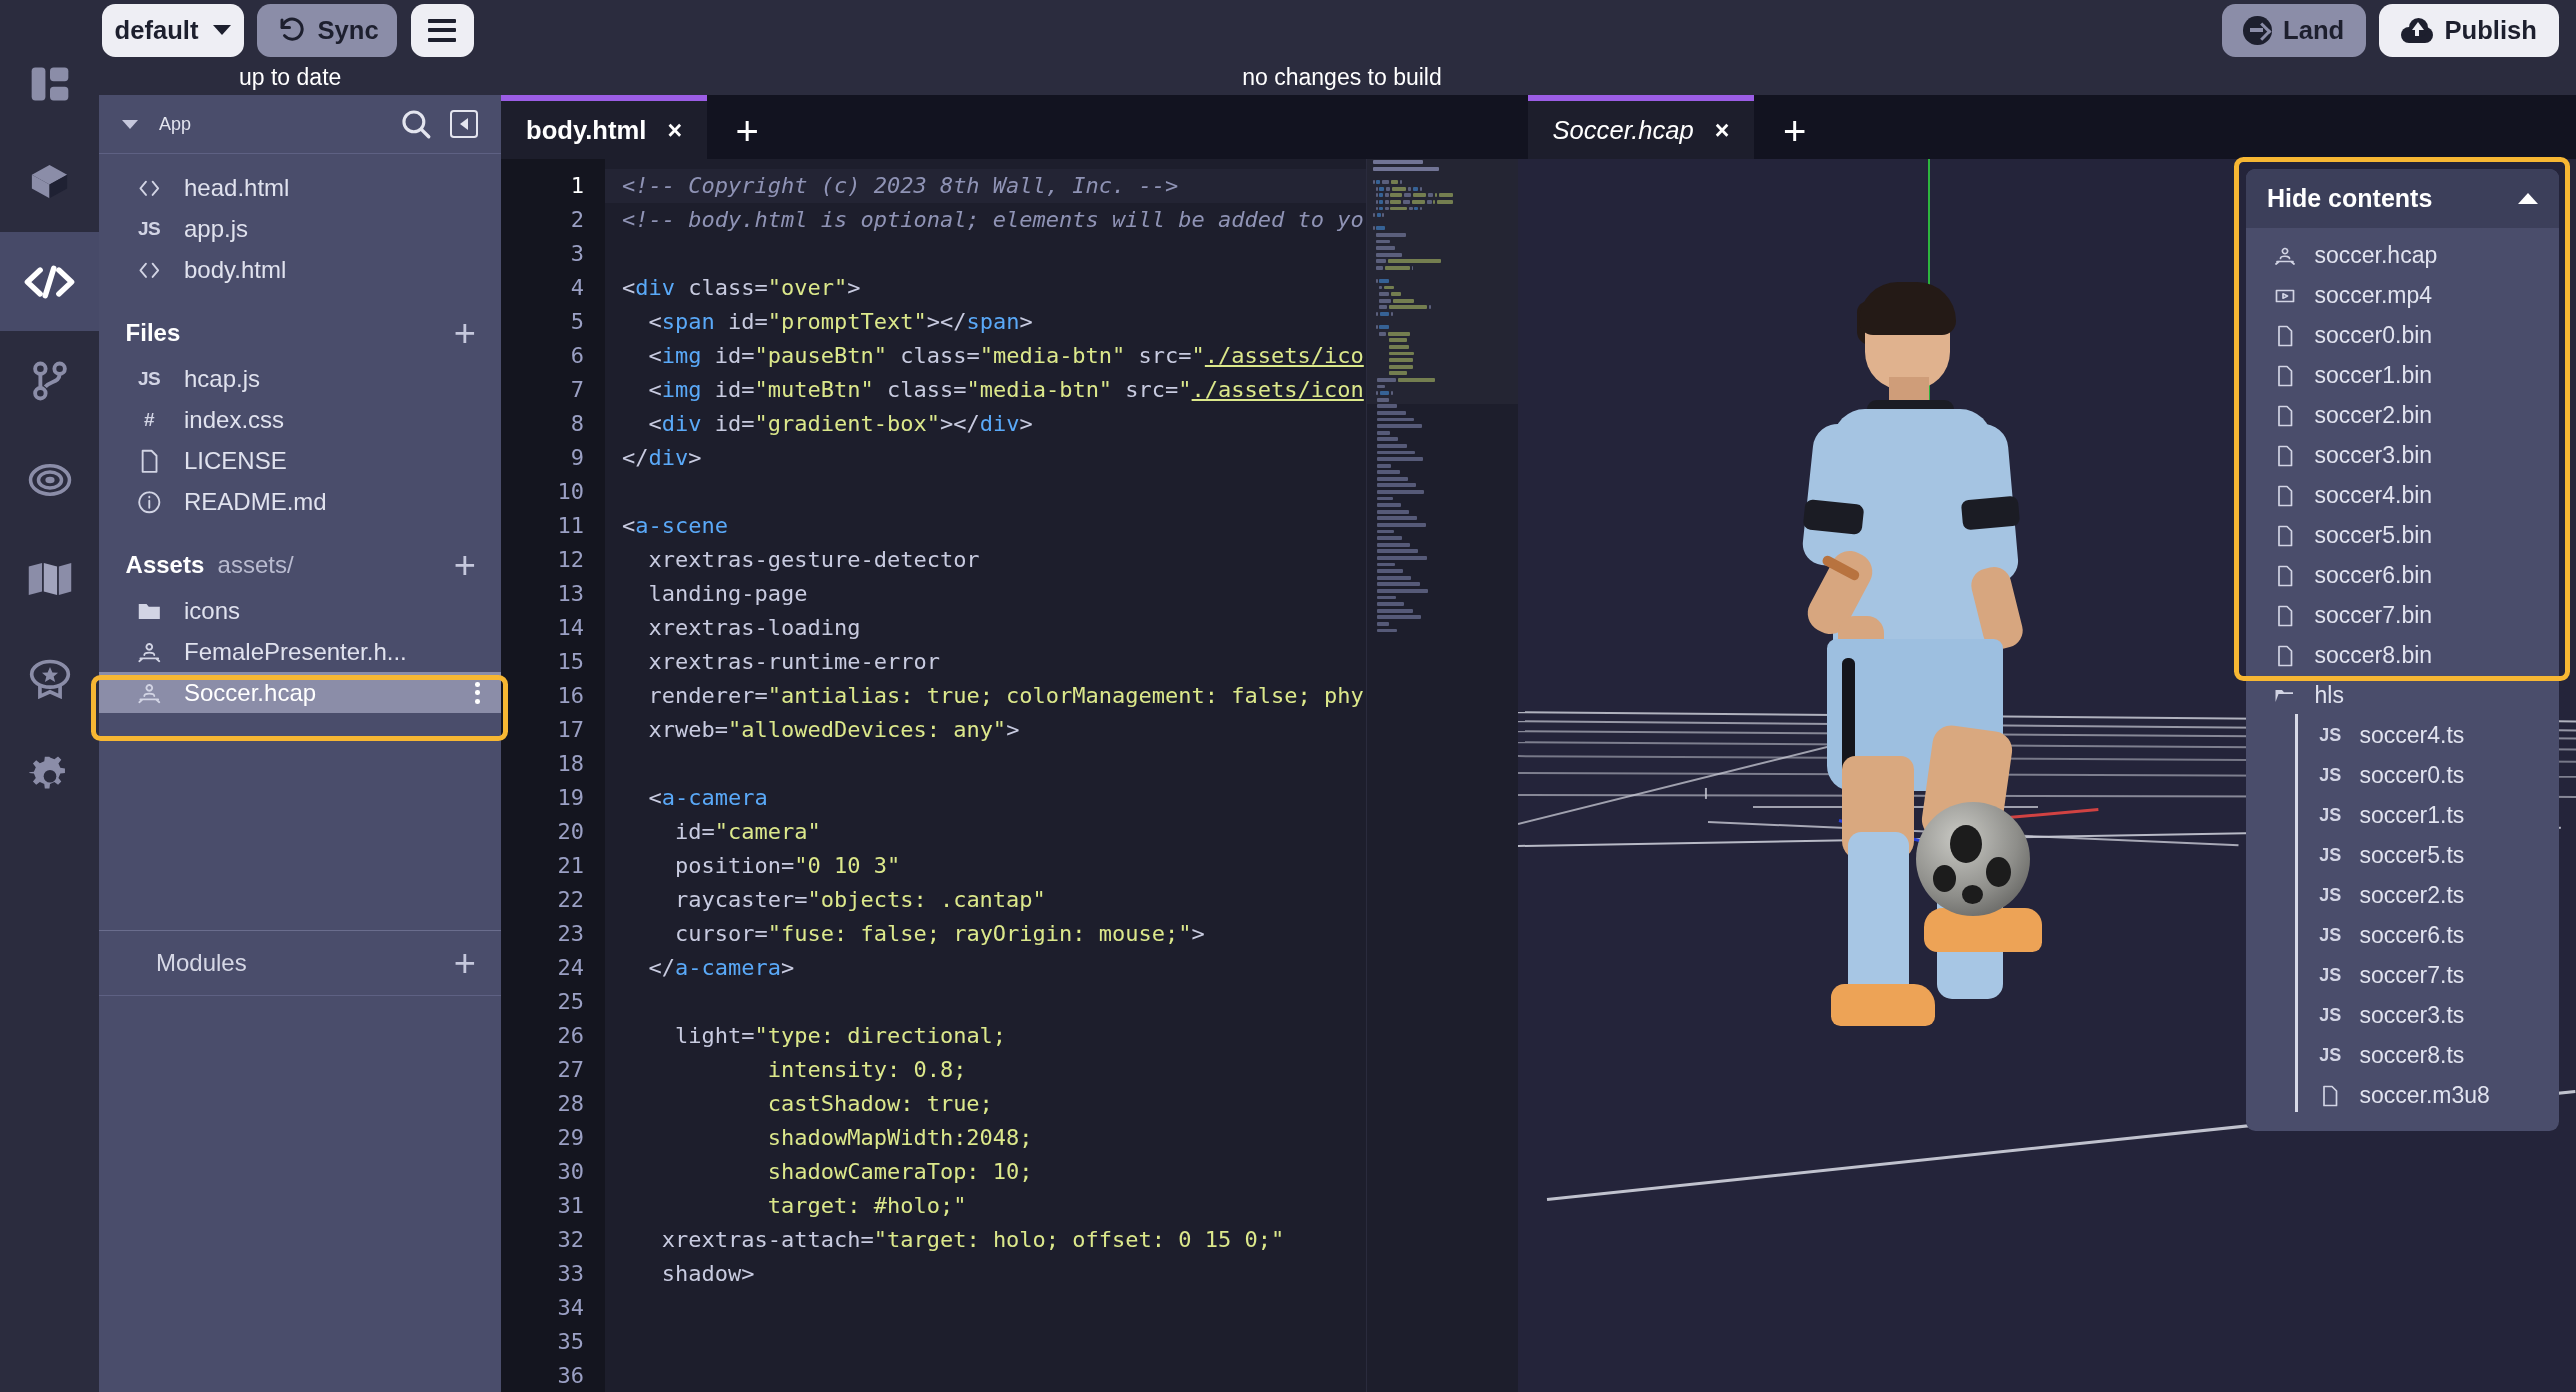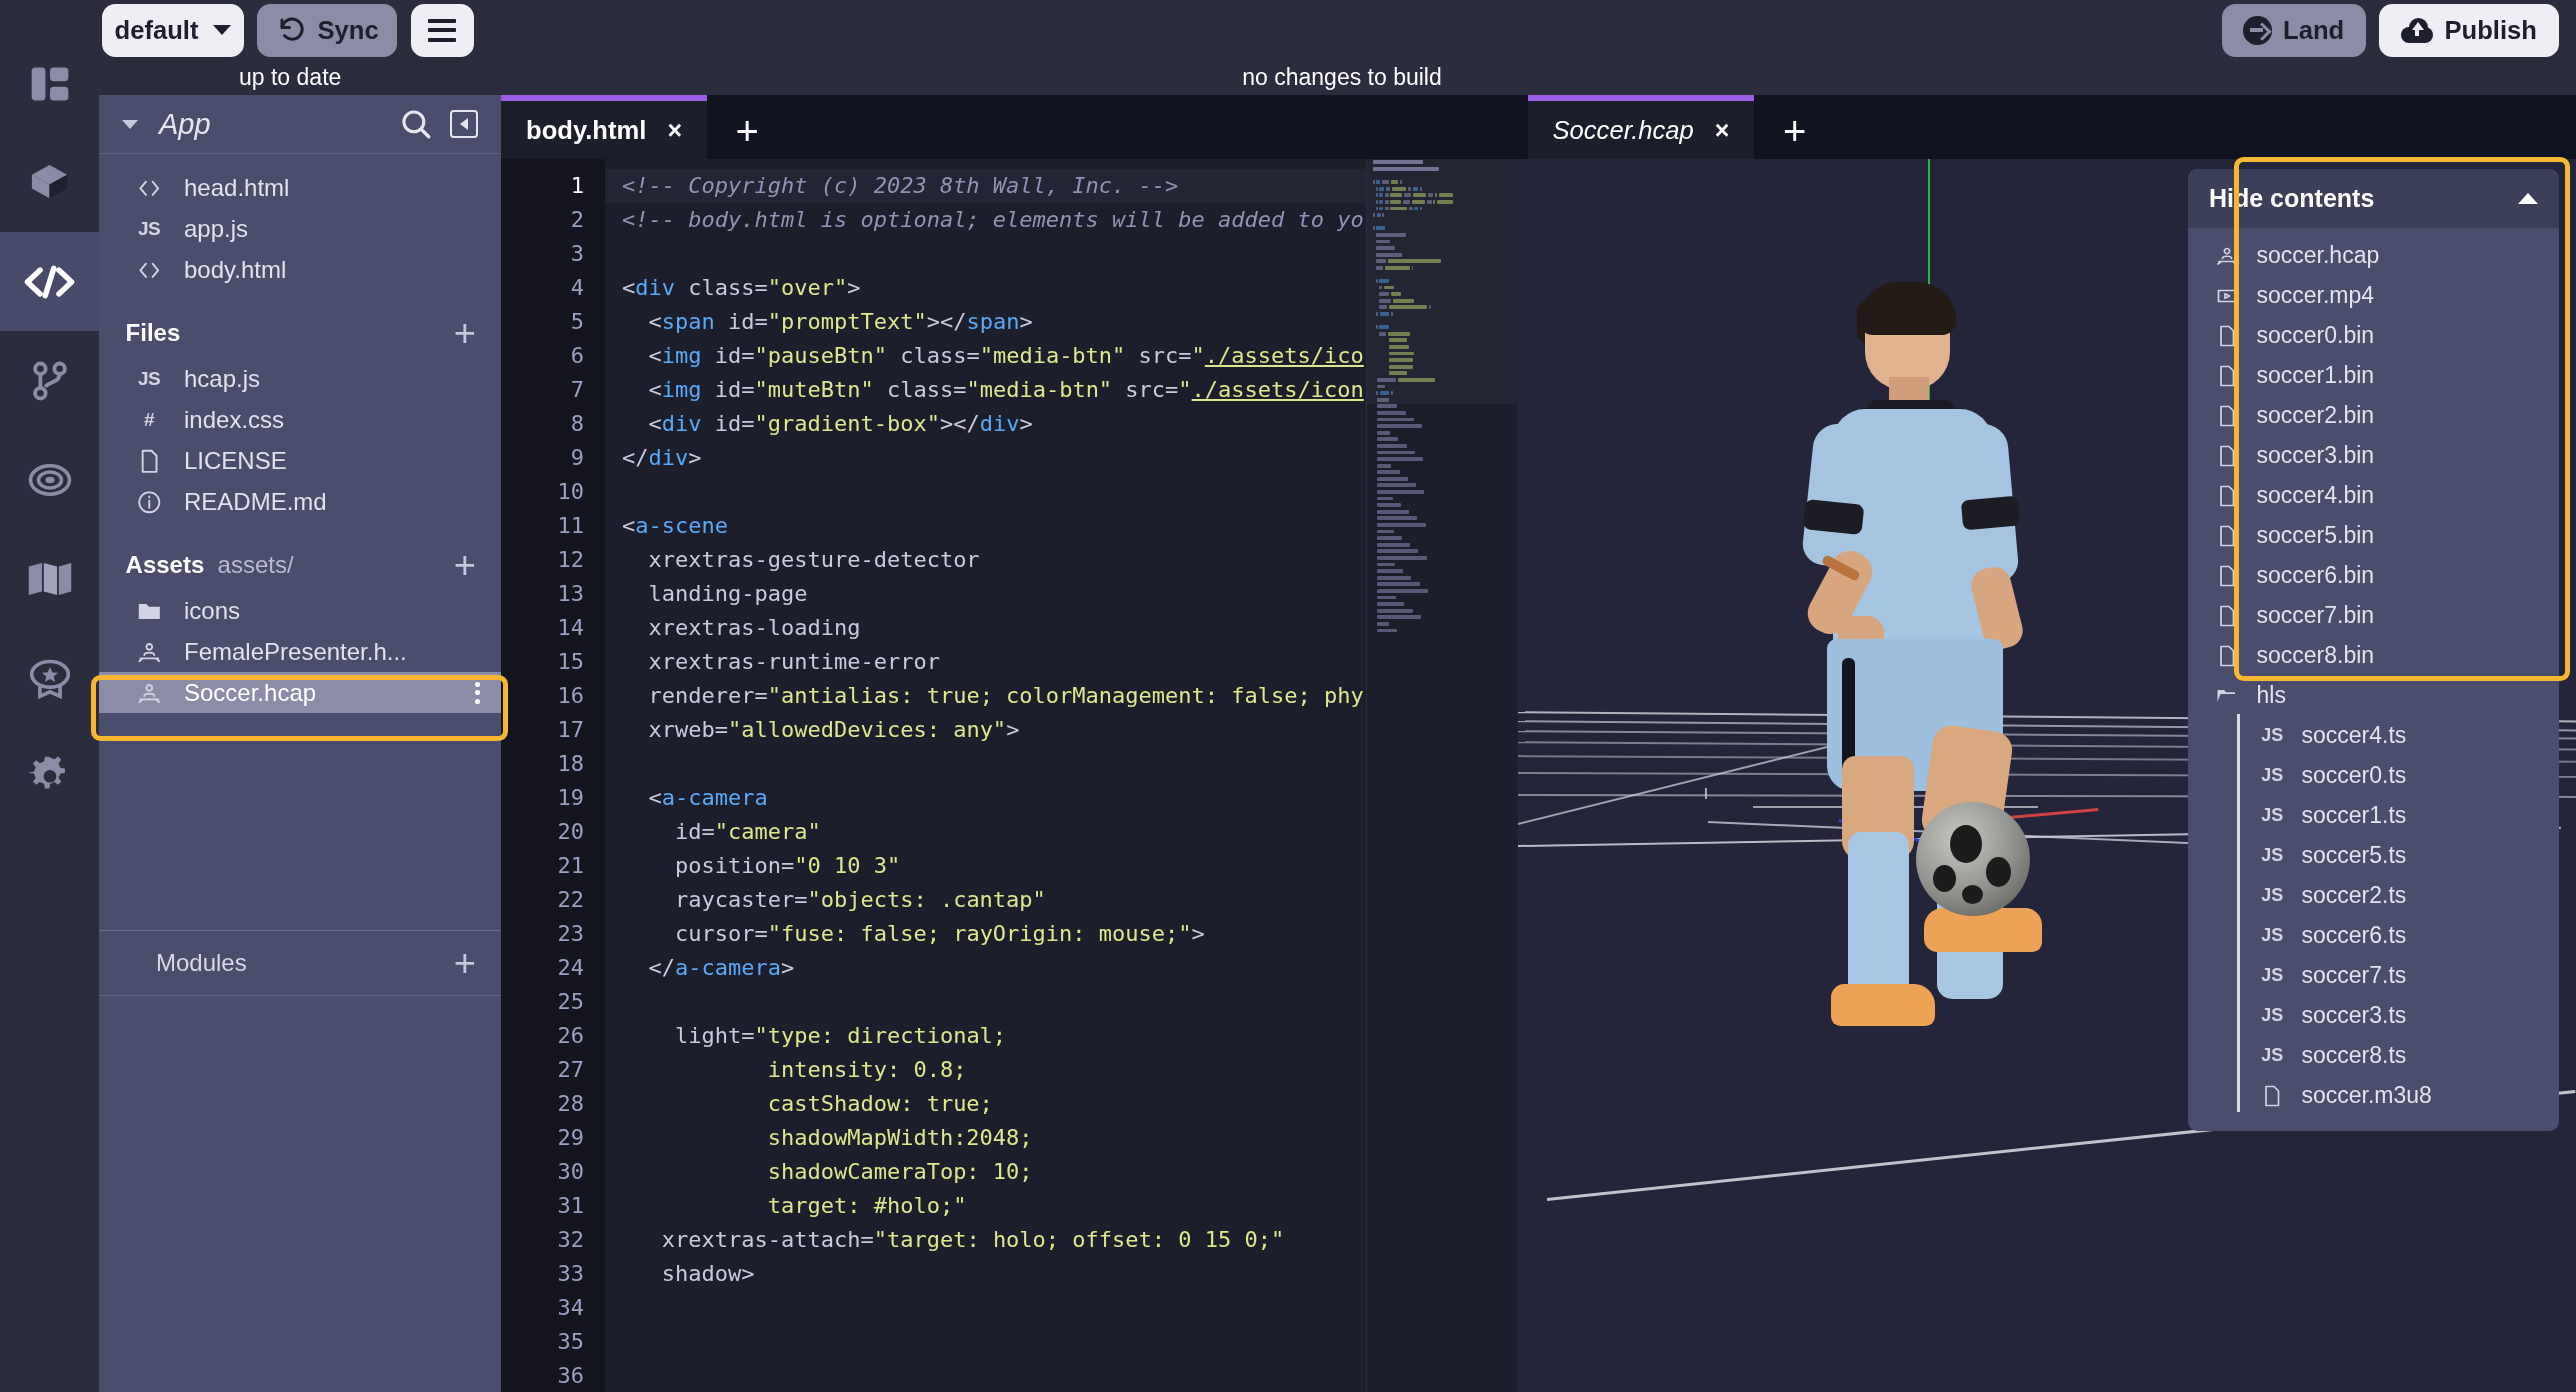--- a/index.html
+++ b/index.html
@@ -104,21 +104,21 @@
     background: #4a4d6b;
   }
   .fp-head {
     height: 59px; display: flex; align-items: center; padding: 0 23px;
     border-bottom: 0.9px solid #5e6183;
   }
   .fp-caret {
     width: 0; height: 0; border-left: 8.5px solid transparent; border-right: 8.5px solid transparent;
     border-top: 9.5px solid #c6c8dd; margin-right: 21px; cursor: pointer;
   }
-  .fp-title { font-size: 29px; color: #e4e5ef; flex: 1; font-style: italic; }
+  .fp-title { font-size: 18px; color: #e4e5ef; flex: 1; }
   .fp-icon { width: 34px; height: 34px; margin-left: 15px; cursor: pointer; }
   .collapse-box {
     width: 28.5px; height: 28.5px; border: 2.8px solid #e4e5ef; border-radius: 3.8px;
     display: flex; align-items: center; justify-content: center; margin-left: 17px; cursor: pointer;
   }
   .collapse-box i {
     width: 0; height: 0; border-top: 6.6px solid transparent; border-bottom: 6.6px solid transparent;
     border-right: 8.5px solid #e4e5ef; display: block;
   }
   .fp-body { padding-top: 13.3px; }
@@ -242,21 +242,21 @@
   .shoe-r { left: 173px; top: 626px; width: 118px; height: 44px; background: #eda356; border-radius: 19px 17px 9.5px 13.3px; }
   .ball {
     position: absolute; left: 398px; top: 643px; width: 114px; height: 114px;
     background: radial-gradient(circle at 38% 32%, #c9c9c4 0%, #8e8e8a 55%, #4e4e4c 100%);
     border-radius: 50%;
   }
   .ball .bp { position: absolute; background: #1c1c1c; border-radius: 50%; }
 
   
   .contents {
-    position: absolute; right: 17px; top: 169px; width: 371px;
+    position: absolute; right: 17px; top: 169px; width: 313px;
     background: #4a4d6b; border-radius: 9.5px; overflow: hidden; z-index: 15;
   }
   .contents-head {
     height: 59px; background: #3c3f5a; display: flex; align-items: center;
     padding: 0 21px; cursor: pointer;
   }
   .contents-head .t { font-size: 25px; font-weight: bold; color: #ffffff; }
   .caret-up {
     margin-left: auto; width: 0; height: 0; border-left: 10.4px solid transparent;
     border-right: 10.4px solid transparent; border-bottom: 11.4px solid #ffffff;

